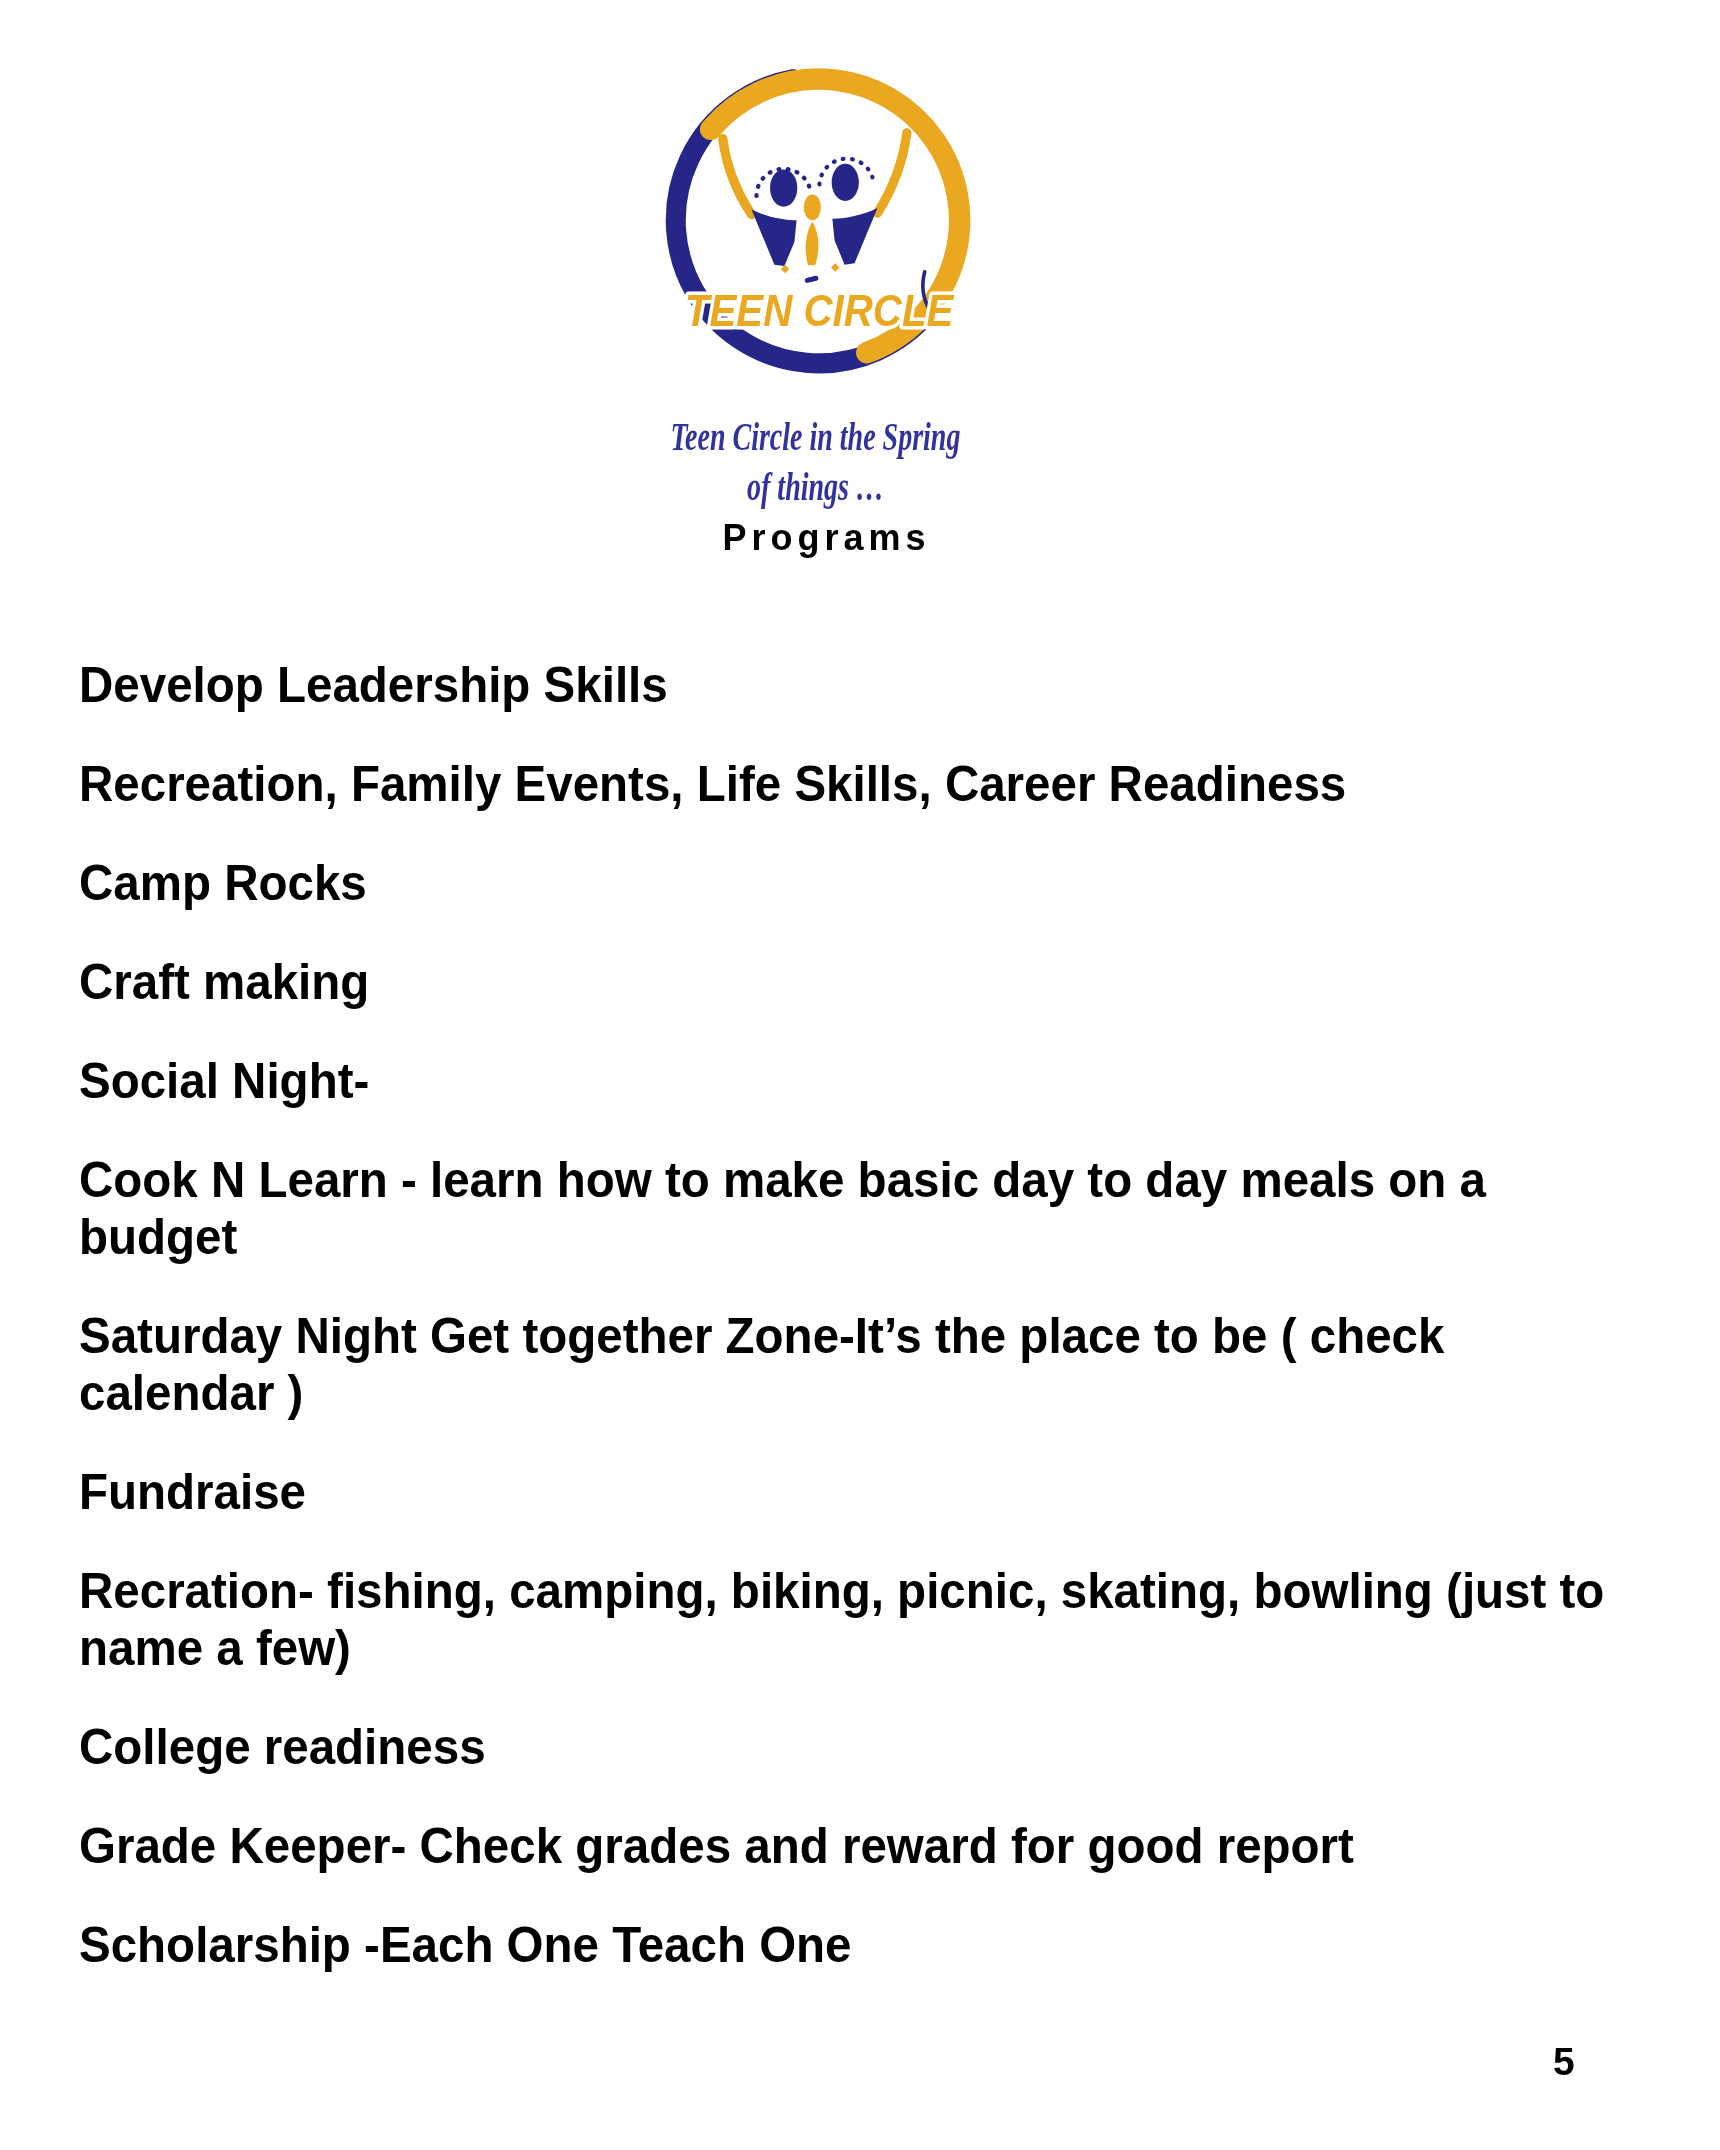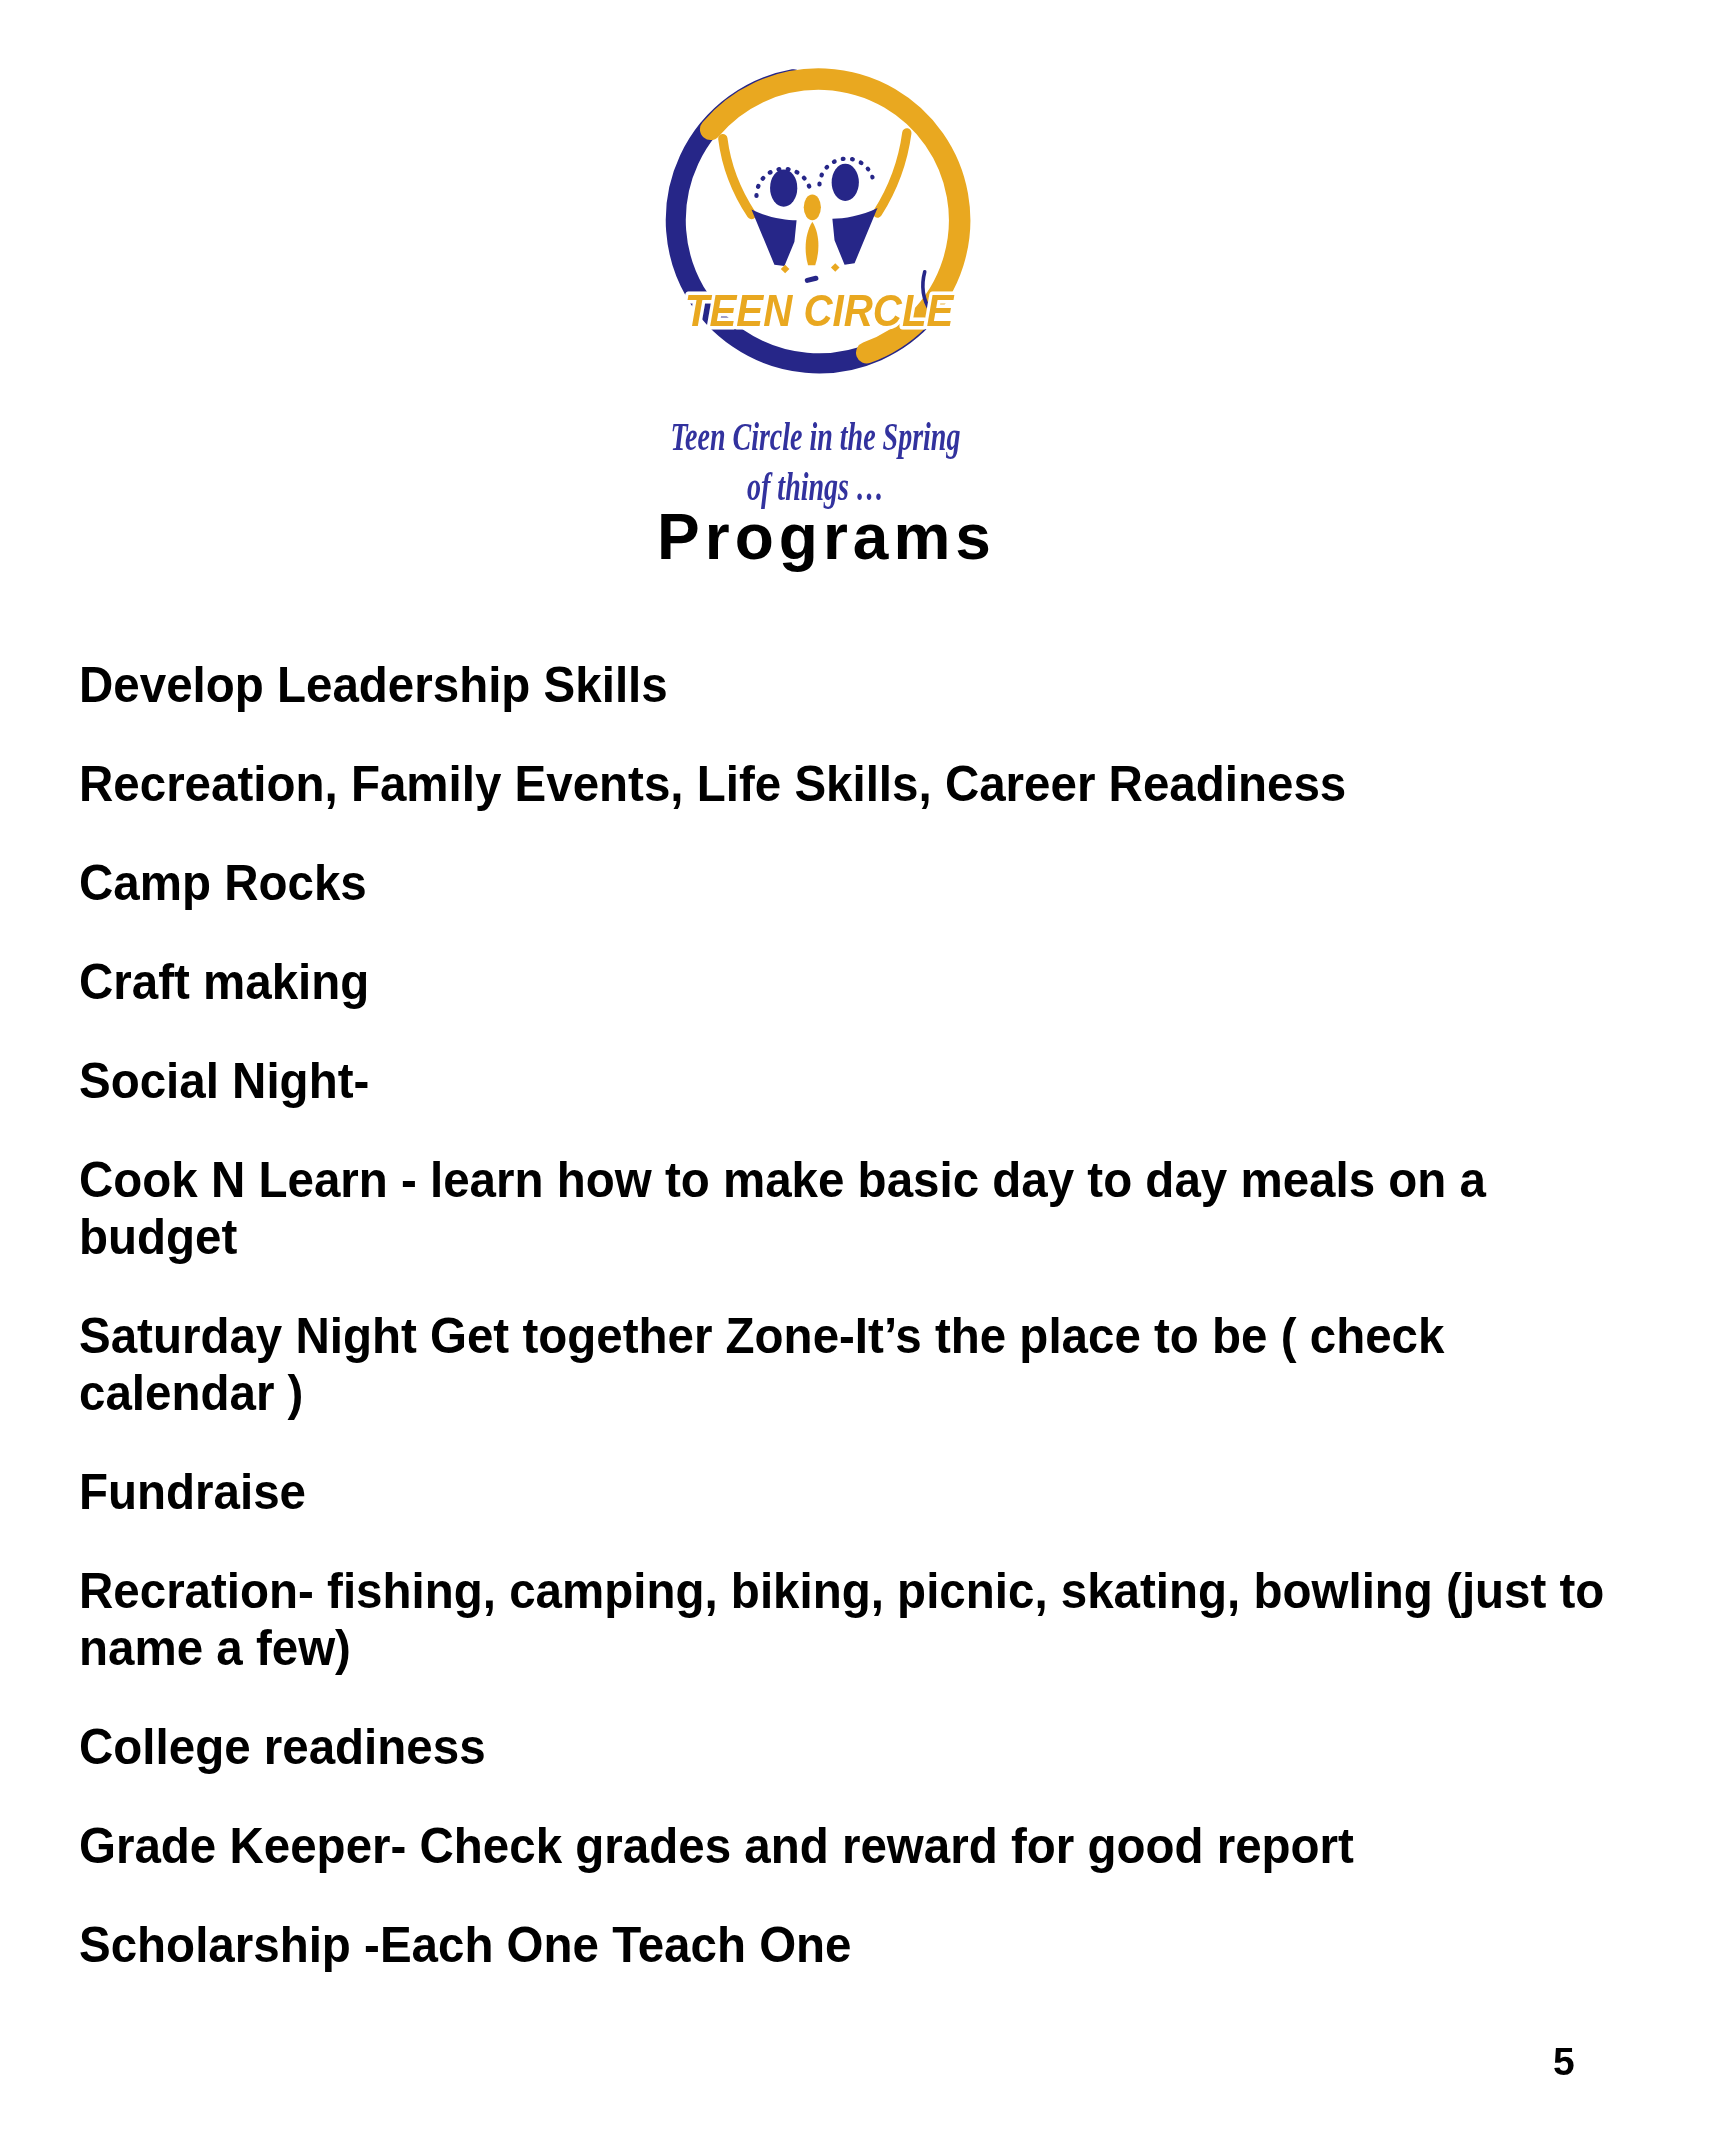--- a/index.html
+++ b/index.html
@@ -48,21 +48,21 @@
     font-style: italic; font-weight: bold;
     font-size: 40px; line-height: 50px;
     color: var(--tagline-blue, #32329E);
     transform: scaleX(0.70);
     transform-origin: 50% 0;
   }
   .title {
     position: absolute; left: 468px; top: 505px; width: 717px;
     margin: 0;
     text-align: center;
-    font-size: 64px; line-height: 65px;
+    font-size: 36px; line-height: 65px;
     font-weight: bold; letter-spacing: 5px;
     color: var(--text-color, #000000);
   }
   .programs {
     position: absolute; left: 79px; top: 657px; width: 1649px;
     font-size: 50px; line-height: 57px; font-weight: bold;
     color: var(--text-color, #000000);
     transform: scaleX(0.95);
     transform-origin: 0 0;
   }

